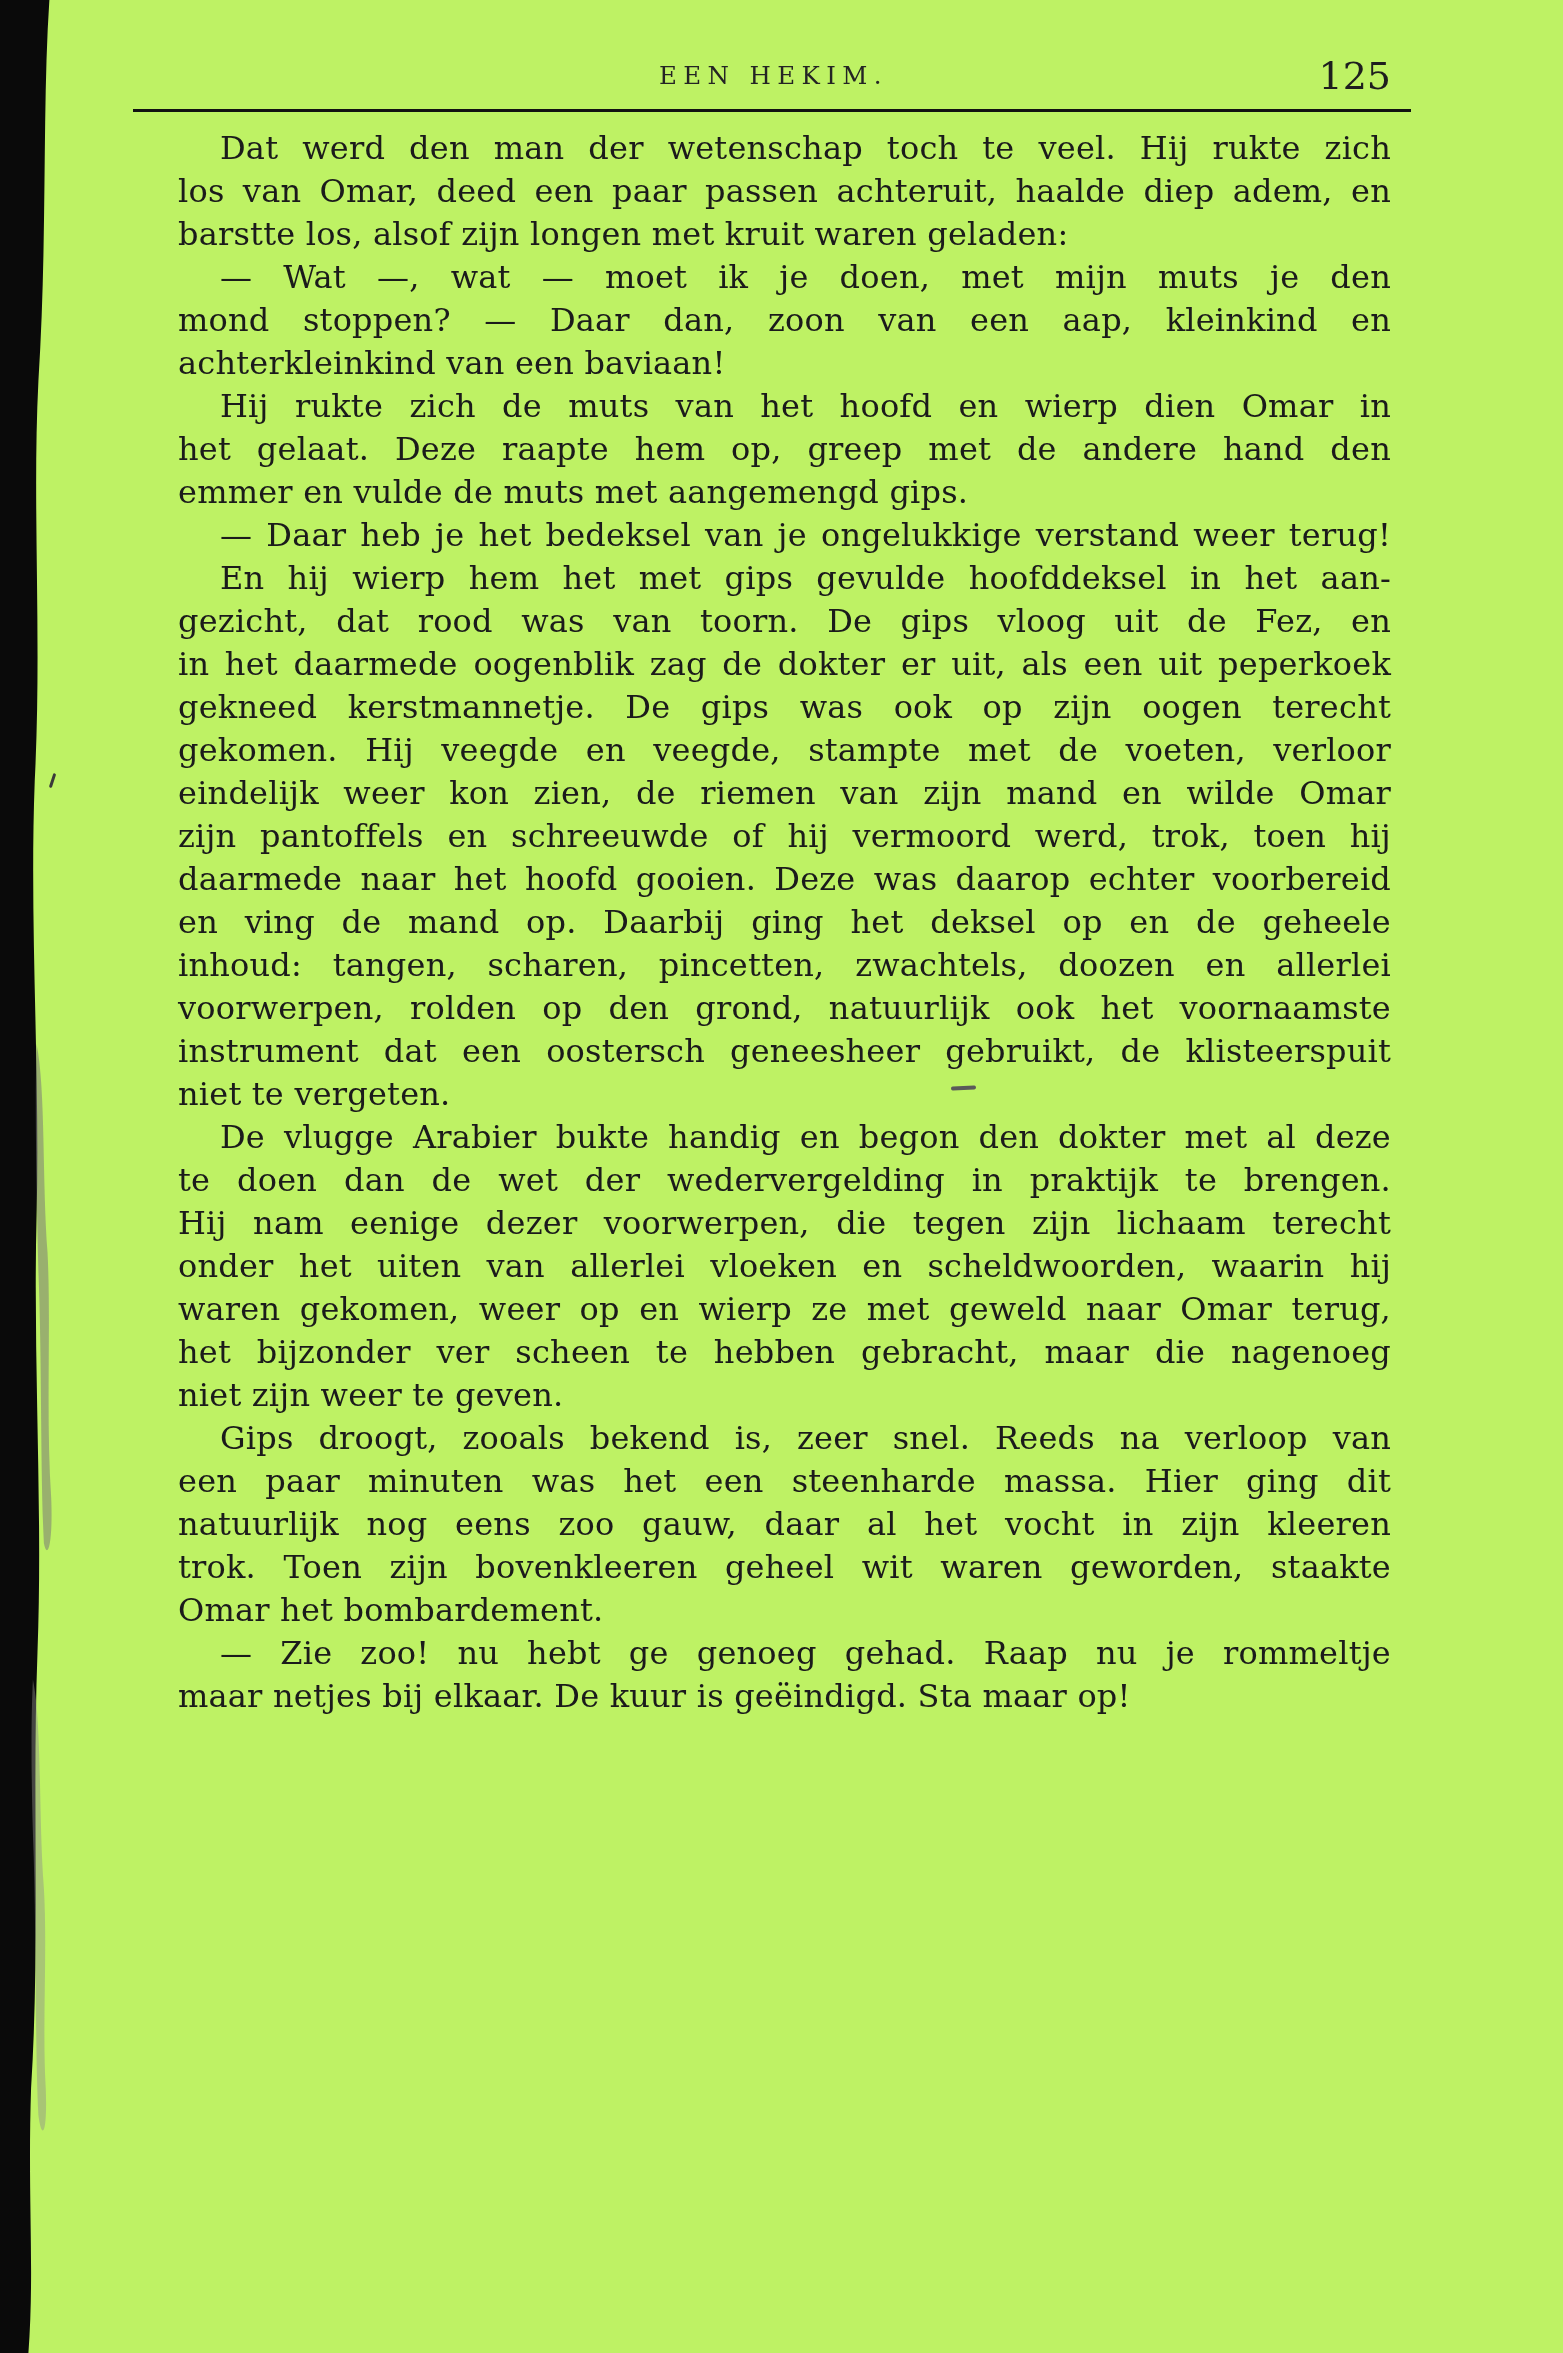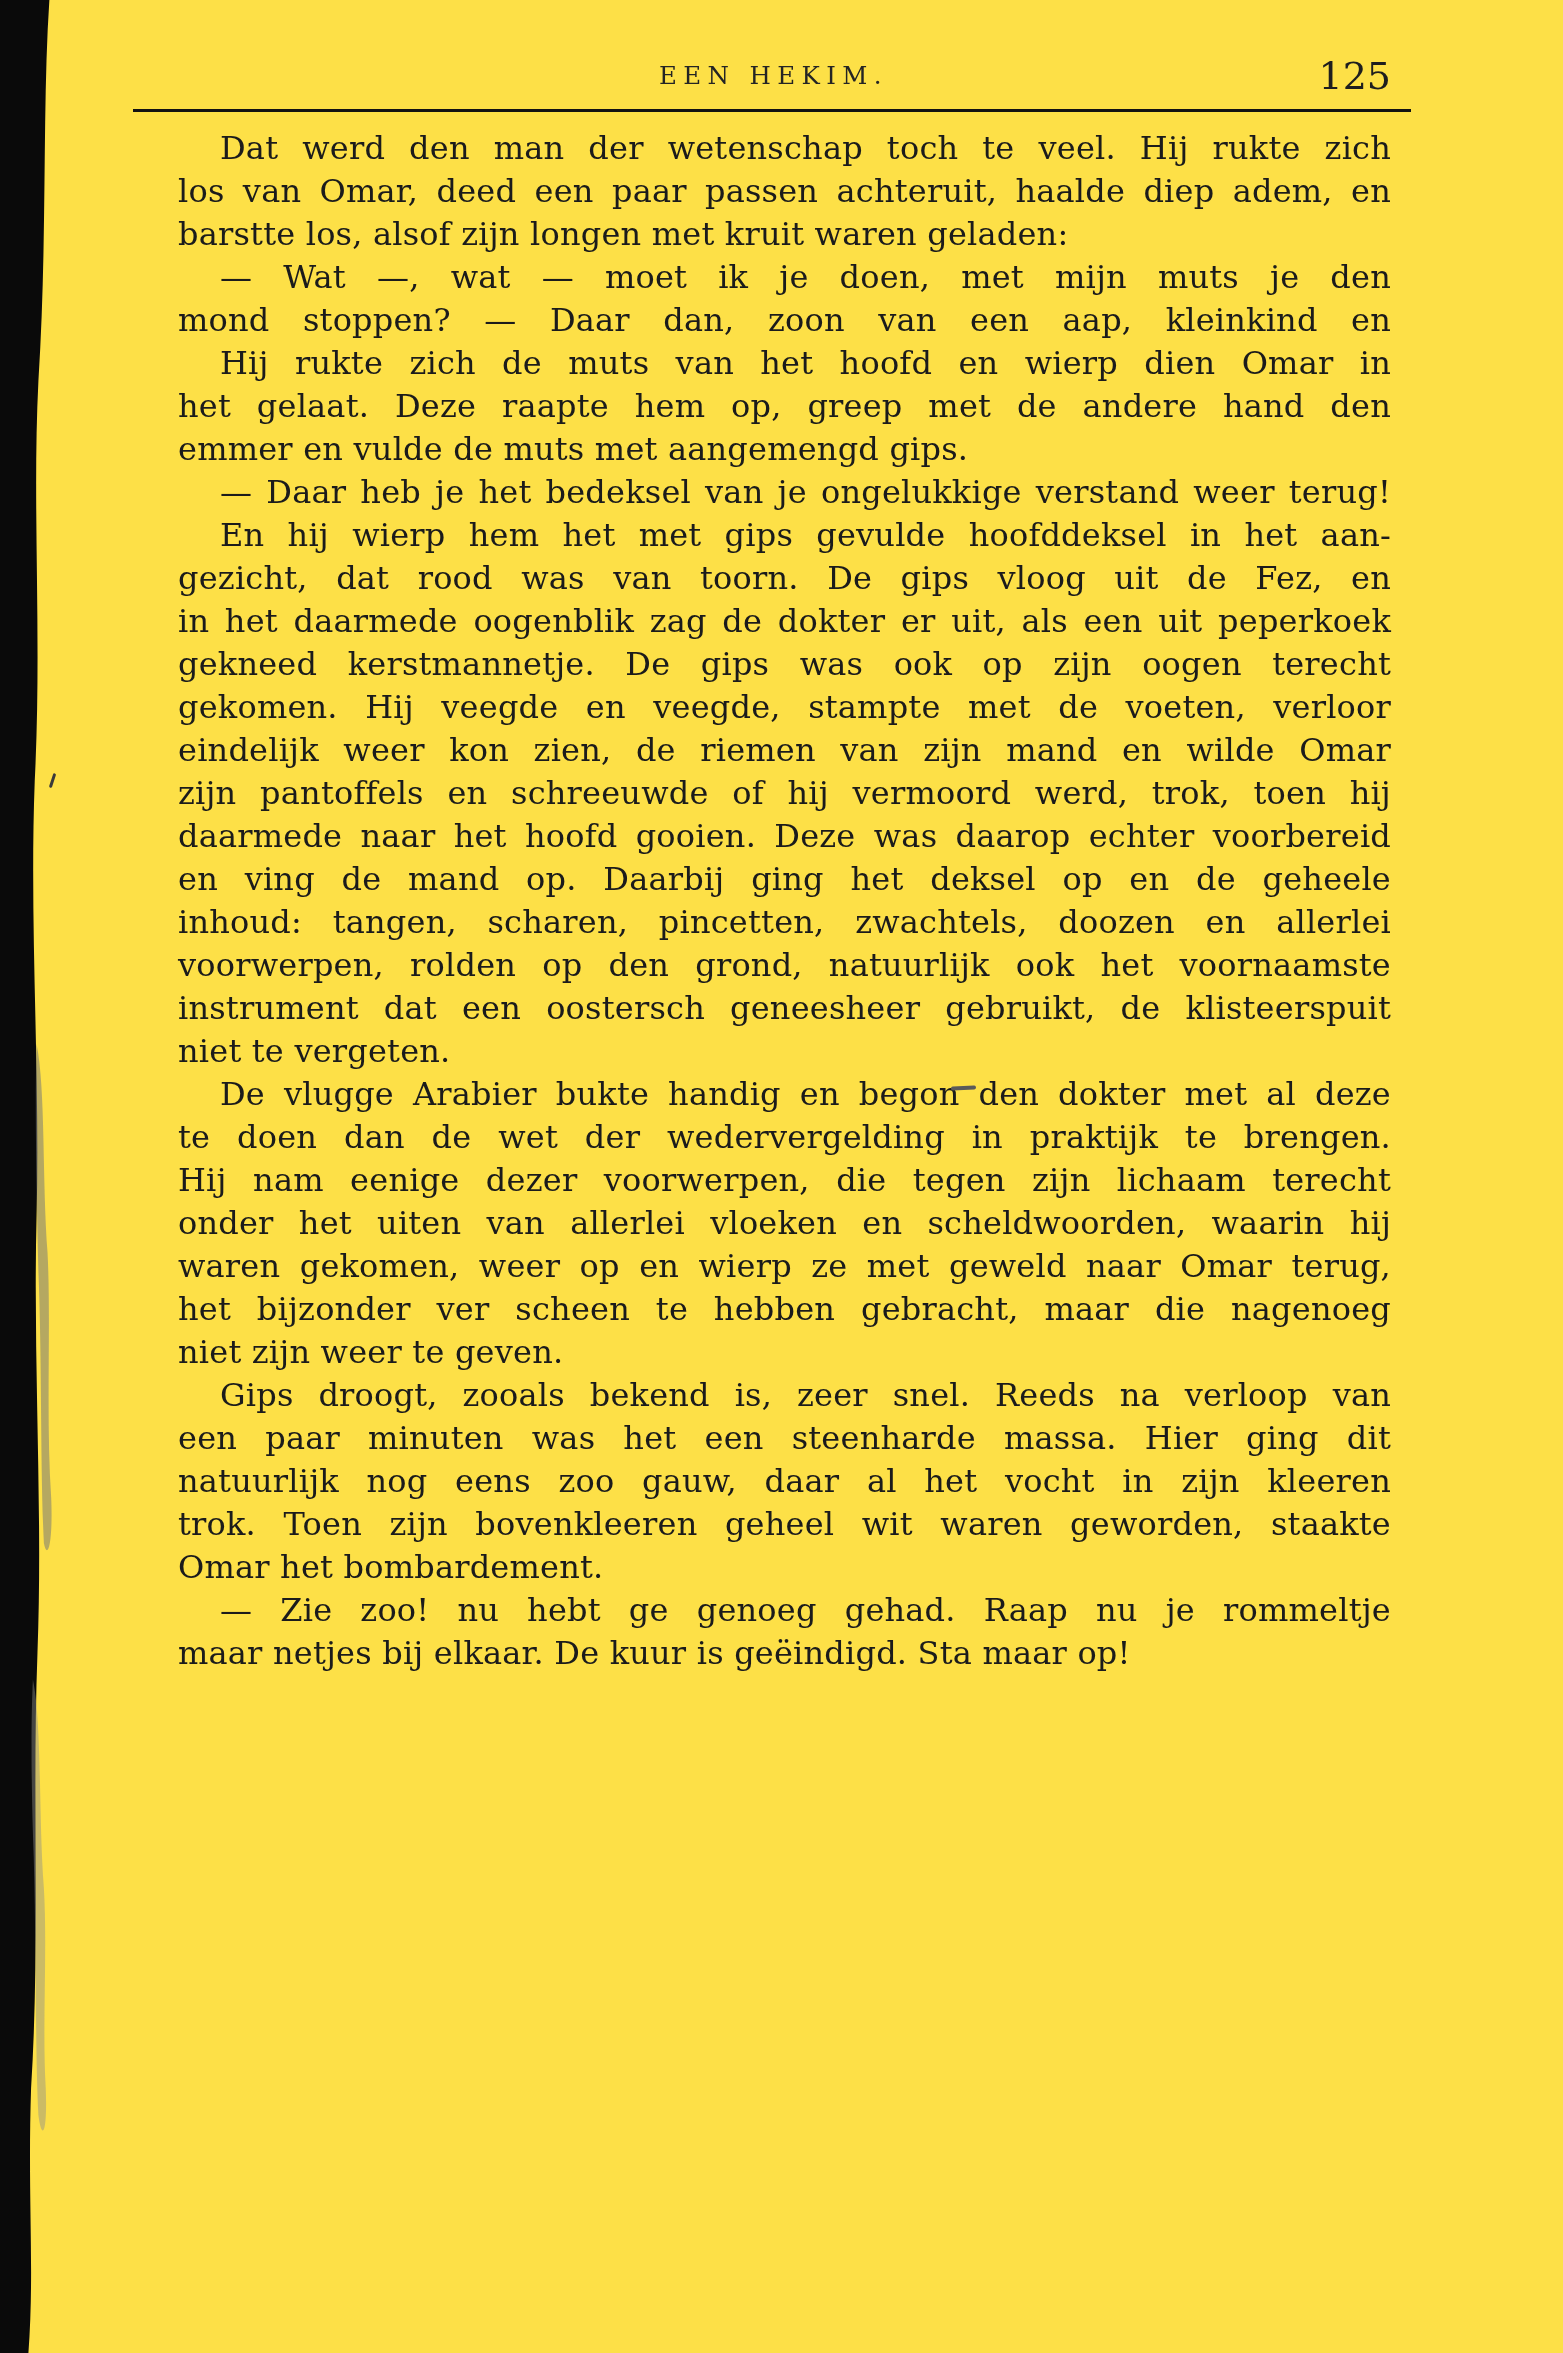--- a/index.html
+++ b/index.html
@@ -1,21 +1,21 @@
 <!DOCTYPE html>
 <html style="font-size:14.5px"><head>
 <meta charset="utf-8">
 <style>
   html, body { margin: 0; padding: 0; background: #e8e8e6; }
   .page {
     position: relative;
     width: 1563px;
     height: 2354px;
     margin: 0 auto;
-    background: #fde047;
+    background: #bef264;
     overflow: hidden;
     font-family: "DejaVu Serif", "Liberation Serif", serif;
     color: #1b1b1b;
   }
   .spine {
     position: absolute;
     left: 0; top: 0;
     width: 64px; height: 2354px;
     pointer-events: none;
   }
@@ -100,20 +100,21 @@
   </div>
 
   <div class="header-rule"></div>
 
   <div class="text-block">
     <div class="line indent">Dat werd den man der wetenschap toch te veel. Hij rukte zich</div>
     <div class="line">los van Omar, deed een paar passen achteruit, haalde diep adem, en</div>
     <div class="line end">barstte los, alsof zijn longen met kruit waren geladen:</div>
     <div class="line indent">— Wat —, wat — moet ik je doen, met mijn muts je den</div>
     <div class="line">mond stoppen? — Daar dan, zoon van een aap, kleinkind en</div>
+    <div class="line end">achterkleinkind van een baviaan!</div>
     <div class="line indent">Hij rukte zich de muts van het hoofd en wierp dien Omar in</div>
     <div class="line">het gelaat. Deze raapte hem op, greep met de andere hand den</div>
     <div class="line end">emmer en vulde de muts met aangemengd gips.</div>
     <div class="line indent">— Daar heb je het bedeksel van je ongelukkige verstand weer terug!</div>
     <div class="line indent">En hij wierp hem het met gips gevulde hoofddeksel in het aan-</div>
     <div class="line">gezicht, dat rood was van toorn. De gips vloog uit de Fez, en</div>
     <div class="line">in het daarmede oogenblik zag de dokter er uit, als een uit peperkoek</div>
     <div class="line">gekneed kerstmannetje. De gips was ook op zijn oogen terecht</div>
     <div class="line">gekomen. Hij veegde en veegde, stampte met de voeten, verloor</div>
     <div class="line">eindelijk weer kon zien, de riemen van zijn mand en wilde Omar</div>

